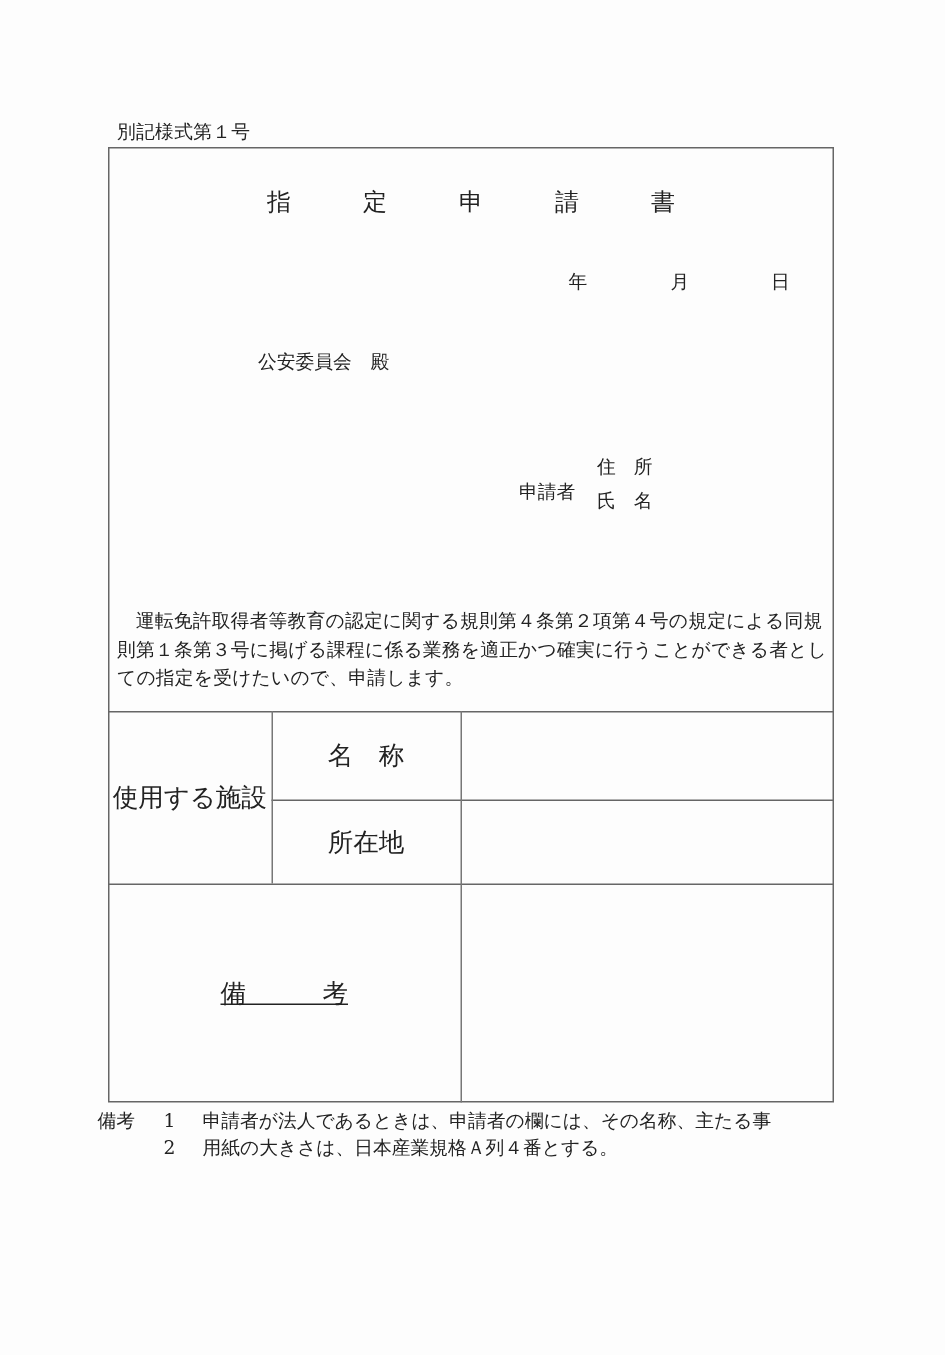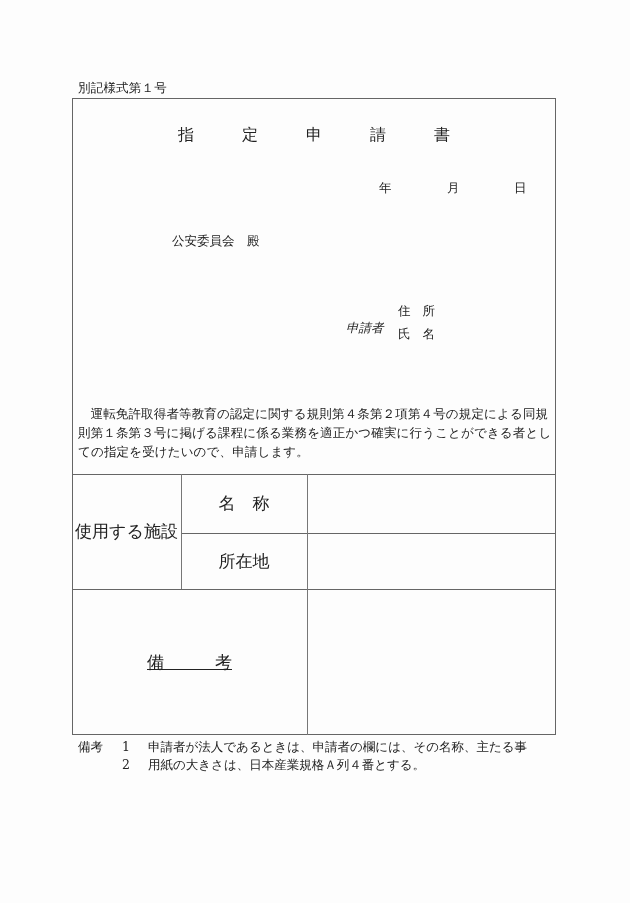--- a/index.html
+++ b/index.html
@@ -39,21 +39,20 @@
       font-size: 12.5px;
     }
     .addressee {
       left: 172px; top: 233px;
       font-size: 12.5px;
       text-align: right;
     }
     .applicant-label {
       left: 346px; top: 320px;
       font-size: 12.5px;
-      font-style: italic;
     }
     .applicant-field {
       left: 398px;
       font-size: 12.5px;
       letter-spacing: 0;
     }
     .applicant-field span + span { margin-left: 12px; }
     .statement {
       left: 78px; top: 404px; width: 476px;
       font-size: 12.5px;
@@ -65,21 +64,21 @@
       height: 0; border-top: 1px solid #666;
     }
     .vline {
       width: 0; border-left: 1px solid #777;
     }
     .cell-label {
       font-size: 17px;
       display: flex; align-items: center; justify-content: center; text-align: right;
     }
     .notes {
-      left: 78px; top: 738px; width: 480px;
+      left: 65px; top: 738px; width: 480px;
       font-size: 12.5px;
       line-height: 18px;
     }
     .note-row { display: flex; }
     .note-head { width: 44px; }
     .note-num { width: 26px; }
     .note-text { flex: 1; }
     .note-cont { padding-left: 70px; }
     .note-indent { padding-left: 44px; display: flex; }
   </style>

